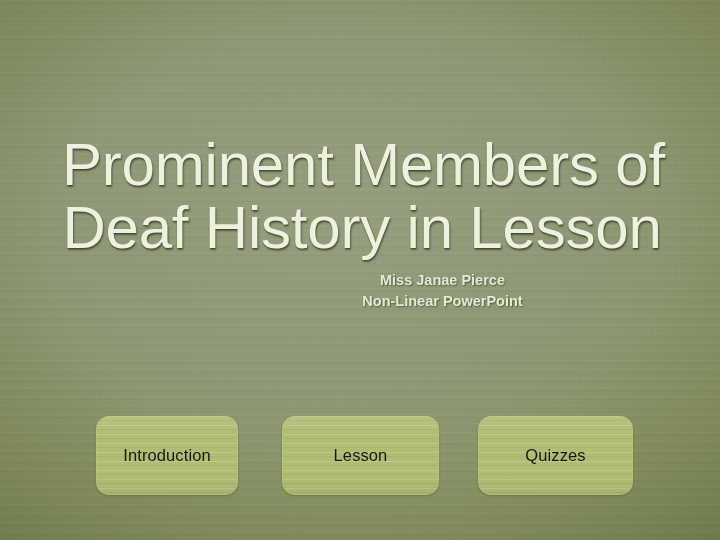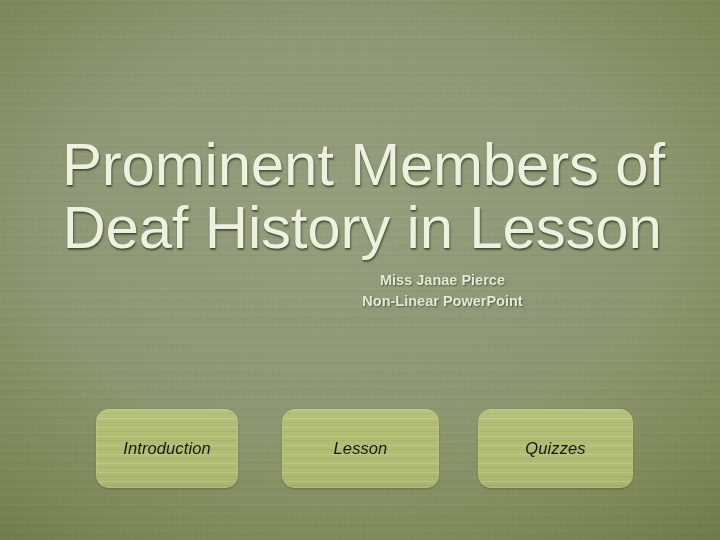--- a/index.html
+++ b/index.html
@@ -113,21 +113,21 @@
   .nav-row {
     position: absolute;
     left: 0;
     top: 409px;
     width: 720px;
     height: 80px;
   }
 
   .nav-button {
     position: absolute;
-    top: 0;
+    top: 7px;
     height: 79px;
     border-radius: 13px;
     background-color: #b2bd74;
     background-image:
       repeating-linear-gradient(
         to bottom,
         rgba(255,255,255,0.16) 0px,
         rgba(255,255,255,0.16) 1px,
         rgba(0,0,0,0.000) 1px,
         rgba(0,0,0,0.000) 4px,
@@ -141,21 +141,20 @@
         rgba(255,255,255,0.00) 22%,
         rgba(0,0,0,0.00) 70%,
         rgba(0,0,0,0.055) 100%);
     box-shadow:
       0 1px 2px rgba(30,40,12,0.28),
       inset 0 0 0 1px rgba(190,200,130,0.45);
     display: flex;
     align-items: center;
     justify-content: center;
     cursor: pointer;
-    font-style: italic;
   }
 
   .nav-button-label {
     font-size: 16.5px;
     font-weight: 400;
     color: #171a14;
     letter-spacing: 0.1px;
     white-space: nowrap;
   }
 

